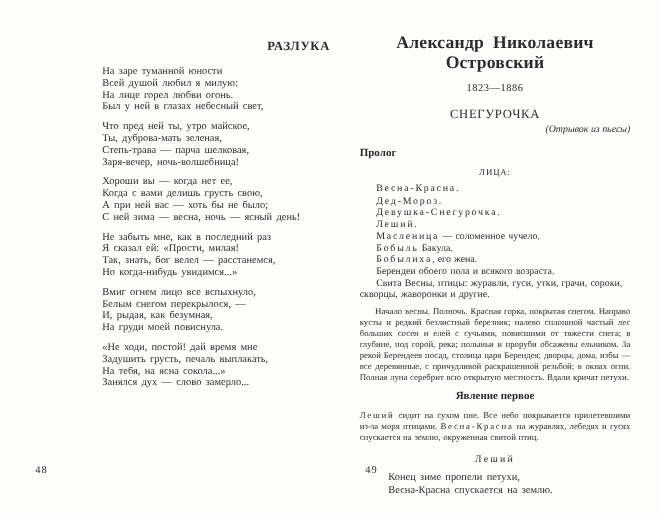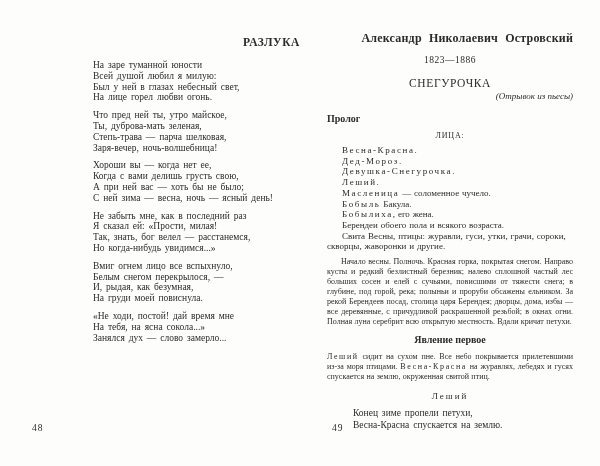--- a/index.html
+++ b/index.html
@@ -29,22 +29,22 @@
   .stanza + .stanza { margin-top: 7px; }
 
   .page-num {
     position: absolute; bottom: 33px; left: 0; right: 0;
     text-align: left; font-size: 9.5px; letter-spacing: 1px; margin-left: 32px;
   }
 
   
   .page-right { padding: 0 27px; }
   .author {
-    margin-top: 31px; text-align: right;
-    font-size: 12px; font-weight: bold; word-spacing: 4px; letter-spacing: 0.2px;
+    margin-top: 31px; text-align: center;
+    font-size: 16px; font-weight: bold; word-spacing: 4px; letter-spacing: 0.2px;
   }
   .years { margin-top: 9px; text-align: center; font-size: 9.5px; letter-spacing: 0.5px; }
   .work-title {
     margin-top: 12px; text-align: center;
     font-size: 11.5px; font-weight: normal; letter-spacing: 0.6px;
   }
   .work-subtitle { margin-top: 2px; text-align: right; font-size: 9px; font-style: italic; }
   .section-heading { margin-top: 12px; font-size: 10px; font-weight: bold; }
   .cast-heading { margin-top: 7px; text-align: center; font-size: 8px; letter-spacing: 0.8px; }
 
@@ -76,22 +76,22 @@
 <body>
 
 <div class="spread">
 
   <div class="page page-left">
     <div class="poem-title">РАЗЛУКА</div>
     <div class="poem-body">
         <div class="stanza">
           <div class="vline">На заре туманной юности</div>
           <div class="vline">Всей душой любил я милую:</div>
+          <div class="vline">На лице горел любви огонь.</div>
           <div class="vline">Был у ней в глазах небесный свет,</div>
-          <div class="vline">На лице горел любви огонь.</div>
         </div>
         <div class="stanza">
           <div class="vline">Что пред ней ты, утро майское,</div>
           <div class="vline">Ты, дуброва-мать зеленая,</div>
           <div class="vline">Степь-трава — парча шелковая,</div>
           <div class="vline">Заря-вечер, ночь-волшебница!</div>
         </div>
         <div class="stanza">
           <div class="vline">Хороши вы — когда нет ее,</div>
           <div class="vline">Когда с вами делишь грусть свою,</div>
@@ -105,20 +105,21 @@
           <div class="vline">Но когда-нибудь увидимся...»</div>
         </div>
         <div class="stanza">
           <div class="vline">Вмиг огнем лицо все вспыхнуло,</div>
           <div class="vline">Белым снегом перекрылося, —</div>
           <div class="vline">И, рыдая, как безумная,</div>
           <div class="vline">На груди моей повиснула.</div>
         </div>
         <div class="stanza">
           <div class="vline">«Не ходи, постой! дай время мне</div>
+          <div class="vline">Задушить грусть, печаль выплакать,</div>
           <div class="vline">На тебя, на ясна сокола...»</div>
           <div class="vline">Занялся дух — слово замерло...</div>
         </div>
       </div>
     <div class="page-num">48</div>
   </div>
 
   <div class="page page-right">
     <div class="author">Александр Николаевич Островский</div>
     <div class="years">1823—1886</div>

